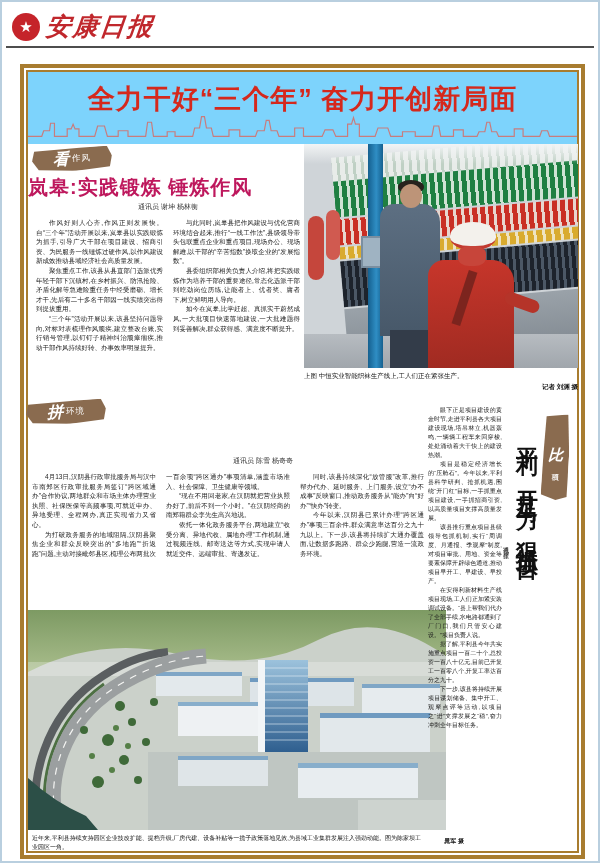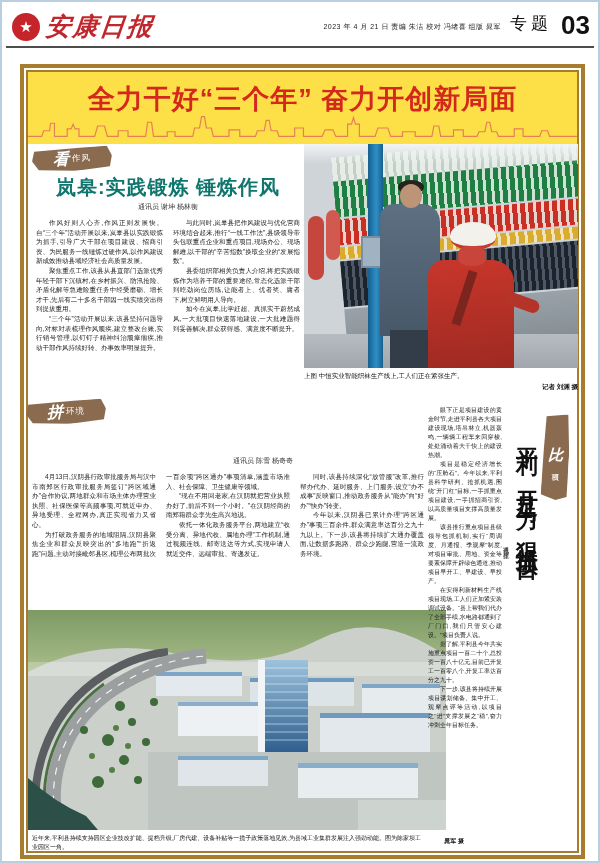--- a/index.html
+++ b/index.html
@@ -14,39 +14,39 @@
              color:#c0272c;transform:skewX(-6deg);letter-spacing:2px;white-space:nowrap;}
   .edition{position:absolute;right:8px;top:10px;display:flex;align-items:flex-end;gap:9px;}
   .edition-info{font-size:7px;color:#222;padding-bottom:6px;letter-spacing:.5px;}
   .section{font-family:"Liberation Serif",serif;font-size:17px;letter-spacing:4px;color:#111;padding-bottom:3px;}
   .pageno{font-size:26px;font-weight:bold;color:#111;line-height:1;}
   .rule{position:absolute;left:4px;right:4px;top:44px;height:2px;background:#4d4d4d;}
   
   .frame{position:absolute;left:18px;top:62px;width:565px;height:795px;border:4px solid #a87c2f;
          padding:2px;background:#fff;}
   .frame-inner{border:2px solid #a87c2f;width:100%;height:100%;display:flex;flex-direction:column;}
-  .banner{height:72px;background:#fde047;position:relative;overflow:hidden;flex:0 0 auto;}
+  .banner{height:72px;background:#7dd3fc;position:relative;overflow:hidden;flex:0 0 auto;}
   .banner-title{position:absolute;top:9px;left:0;right:0;text-align:center;font-size:27px;font-weight:900;
                 color:#d5281c;letter-spacing:1px;z-index:2;}
   .skyline{position:absolute;bottom:1px;left:0;width:100%;height:32px;opacity:.9;z-index:1;}
   .content{position:relative;flex:1;background:#fff;}
   
   .badge{position:absolute;background:#8a6b4f;color:#fff;display:flex;align-items:center;
          justify-content:center;gap:3px;transform:rotate(-2deg);
          clip-path:polygon(3% 14%,60% 4%,94% 0,100% 40%,97% 86%,55% 100%,8% 92%,0 55%);}
   .badge-big{font-size:16px;font-family:"Liberation Serif",serif;font-style:italic;font-weight:bold;}
   .badge-small{font-size:8.5px;letter-spacing:1px;}
   .b1{left:4px;top:3px;width:80px;height:24px;}
   .b2{left:-2px;top:256px;width:80px;height:24px;}
   .b3{left:514px;top:270px;width:27px;height:86px;flex-direction:column;transform:rotate(2deg);padding:3px 0;
       clip-path:polygon(12% 3%,92% 0,100% 45%,96% 96%,55% 100%,0 94%,6% 40%);}
   .b3 .badge-big{font-size:15px;}
   .b3 .badge-small{writing-mode:vertical-rl;text-orientation:upright;font-size:7.5px;letter-spacing:0;}
   
-  .hl{position:absolute;text-align:center;font-weight:900;color:#0f766e;letter-spacing:1px;}
+  .hl{position:absolute;font-weight:900;color:#be185d;letter-spacing:1px;}
   .a1-headline{left:0;top:30px;width:280px;font-size:20px;}
   .a1-byline{position:absolute;left:0;top:58px;width:280px;text-align:center;font-size:7px;color:#333;}
   .a1-body{position:absolute;left:8px;top:74px;width:264px;height:180px;column-count:2;column-gap:10px;overflow:hidden;}
   .micro{font-size:6.5px;line-height:1.48;text-align:justify;text-indent:2em;margin:0;color:#1c1c1c;}
   .a2-headline{left:0;top:284px;width:470px;font-size:20px;}
   .a2-byline{position:absolute;left:0;top:312px;width:470px;text-align:center;font-size:7px;color:#333;}
   .a2-body{position:absolute;left:4px;top:328px;width:392px;height:134px;column-count:3;column-gap:10px;overflow:hidden;}
   .a3-body{position:absolute;left:400px;top:262px;width:74px;height:442px;overflow:hidden;}
   .a3-body .micro{font-size:6px;line-height:1.5;}
   .a3-byline{position:absolute;left:473px;top:398px;height:80px;writing-mode:vertical-rl;font-size:6px;color:#333;letter-spacing:1px;}
@@ -91,25 +91,20 @@
   .ph2{position:absolute;left:0;top:466px;width:418px;height:220px;}
 </style>
 </head>
 <body>
 
 <div class="page">
 
   <div class="logo">
     <span class="emblem">★</span>
     <span class="logo-text">安康日报</span>
-  </div>
-  <div class="edition">
-    <span class="edition-info">2023 年 4 月 21 日  责编 朱洁  校对 冯绪喜  组版 晁军</span>
-    <span class="section">专题</span>
-    <span class="pageno">03</span>
   </div>
   <div class="rule"></div>
 
   <div class="frame">
     <div class="frame-inner">
 
       <div class="banner">
         <div class="banner-title">全力干好“三个年” 奋力开创新局面</div>
         <svg class="skyline" viewBox="0 0 560 34" preserveAspectRatio="none">
           <path d="M0 27 H14 L16 21 H22 L23 13 H27 V27 H40 V19 H44 L46 14 L48 19 H52 V27 H68 L71 16 H78 L81 27 H92 V21 H102 V27 H120 L122 12 H126 L128 27 H142 V22 H150 V27 H168 L170 18 H175 L177 6 H180 L182 18 H187 L189 27 H205 V20 H216 V27 H232 L234 21 H241 L243 10 H246 L248 21 H254 L256 27 H272 V18 H281 V27 H300 L303 20 H311 L314 27 H326 V14 H330 L332 7 L334 14 H338 V27 H354 L357 18 H367 L370 27 H382 V22 H395 V27 H412 L414 16 H419 L421 27 H434 V20 H444 V27 H458 L460 22 H466 L468 12 H471 L473 22 H478 L480 27 H496 V19 H505 V27 H522 L524 21 H530 L532 27 H560" fill="none" stroke="#df6157" stroke-width="1.2" opacity="0.85"></path>

